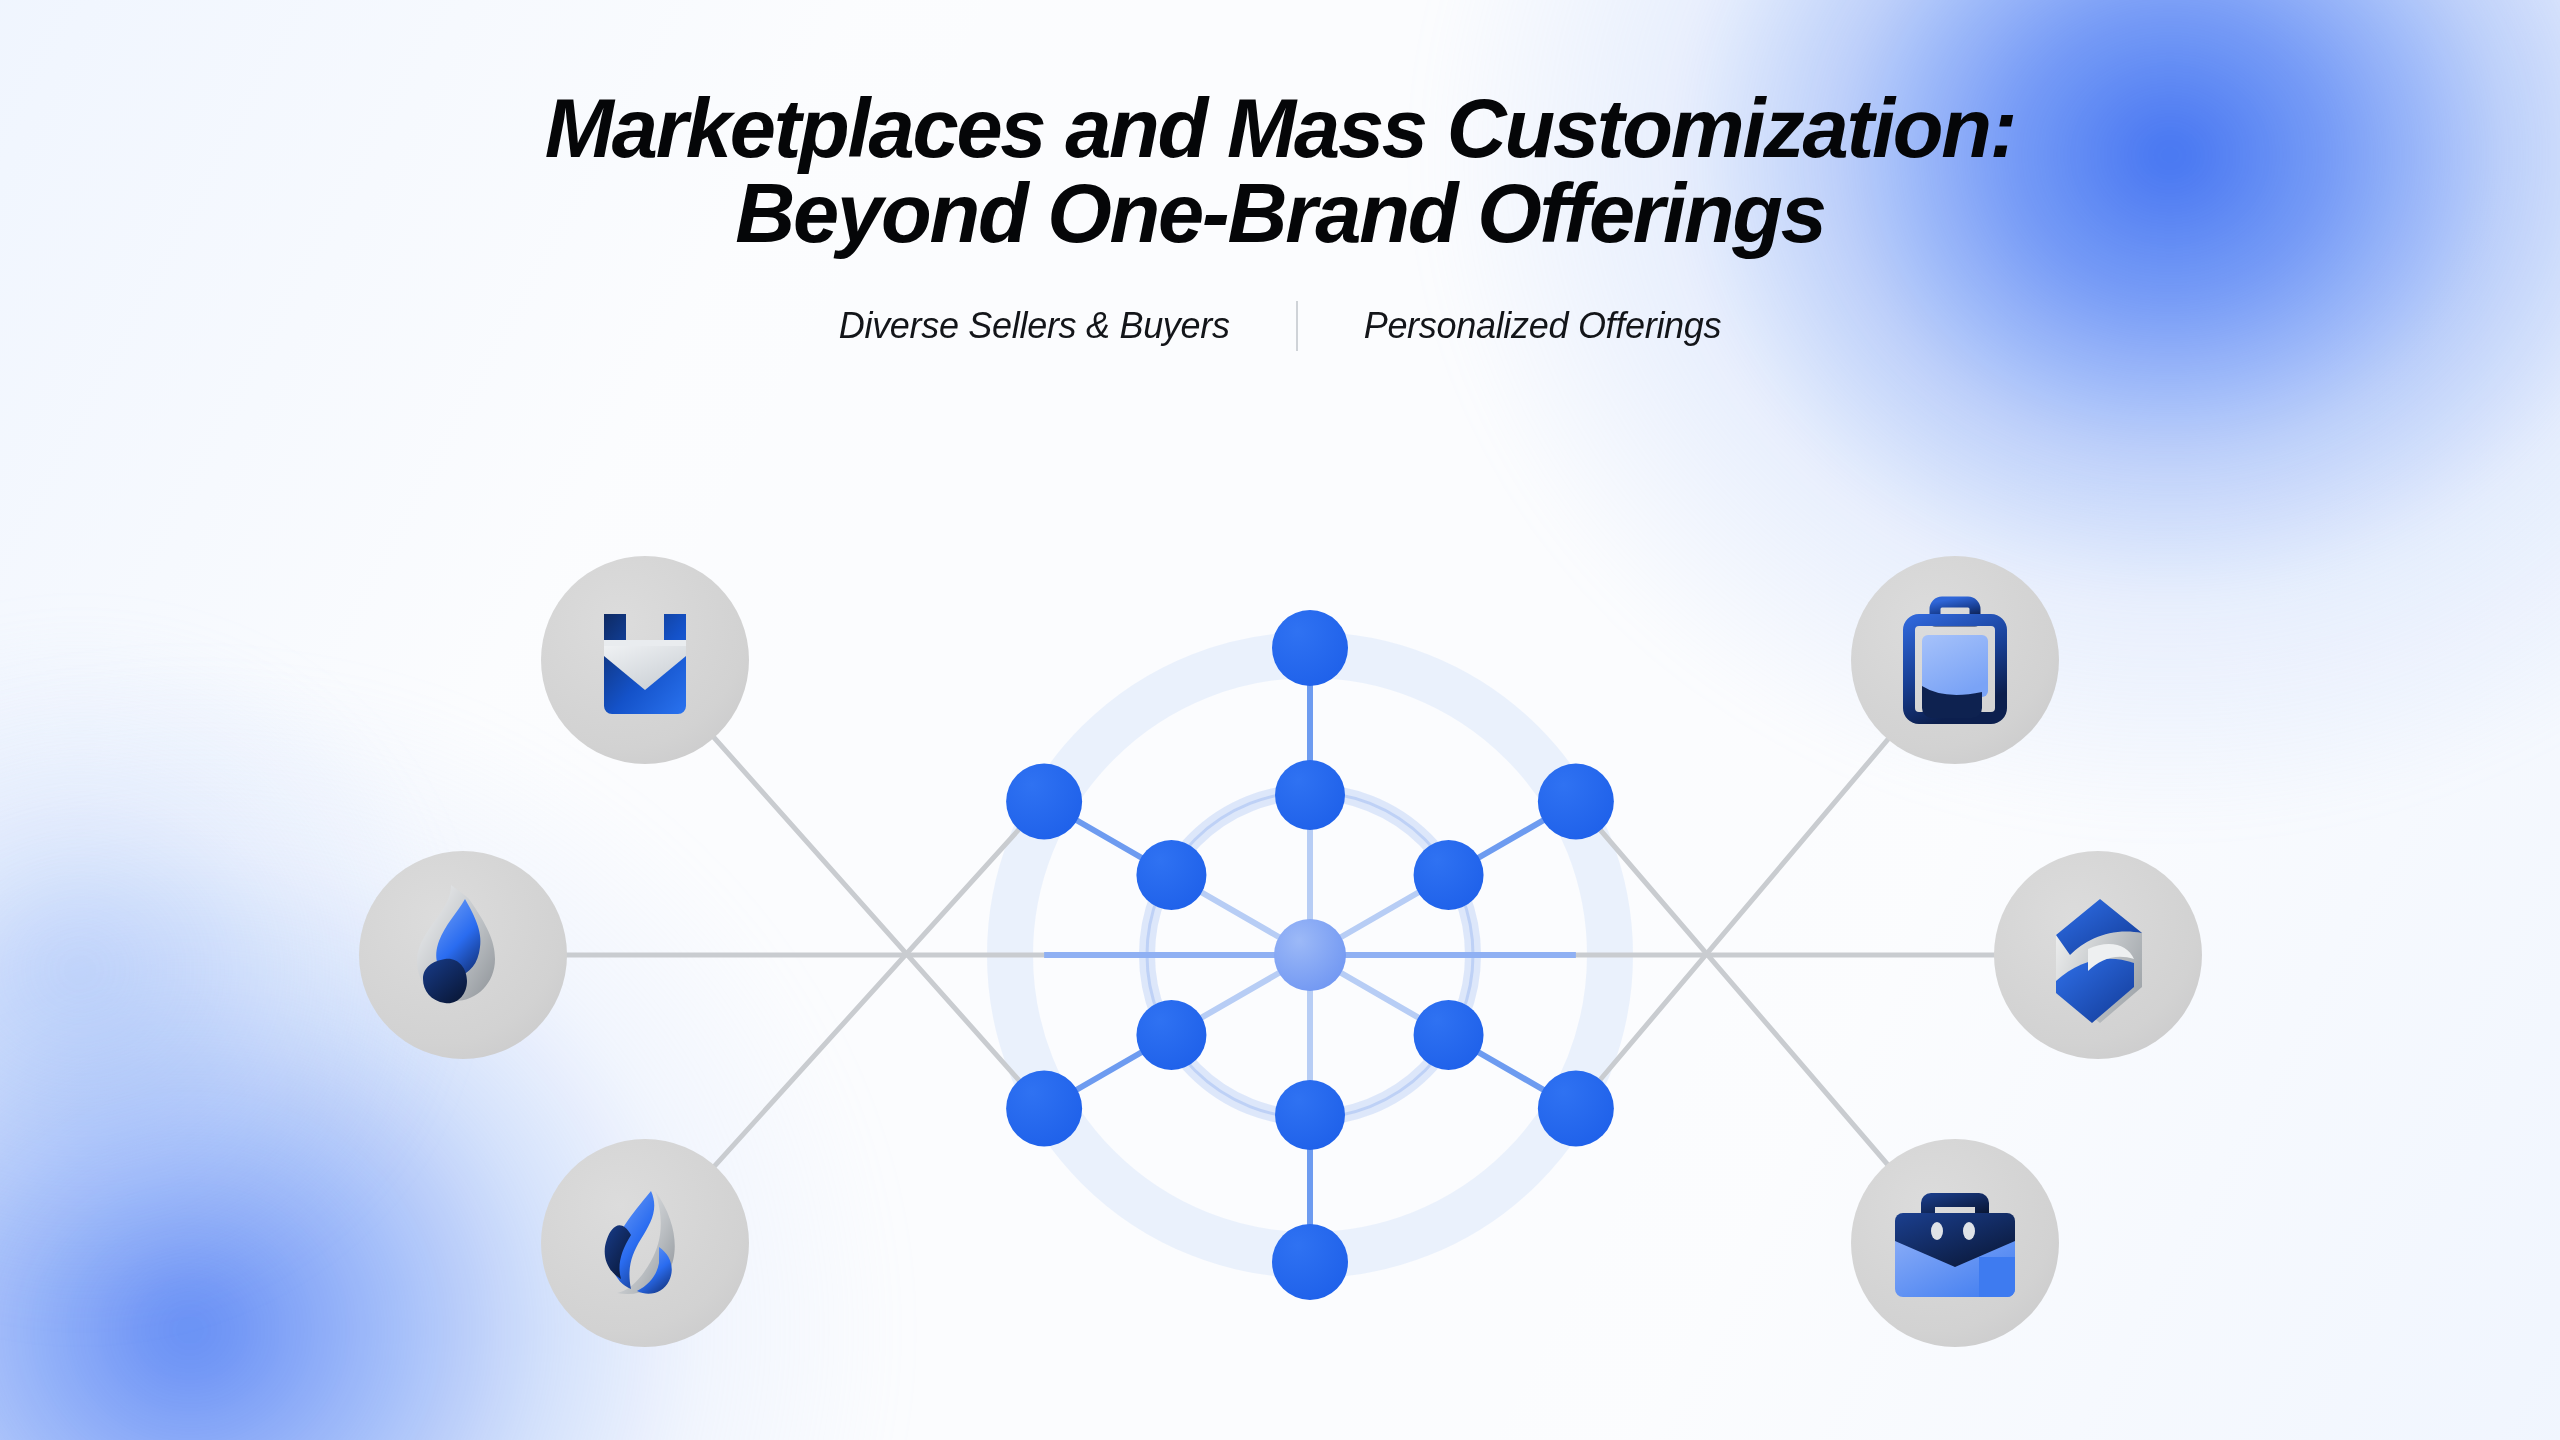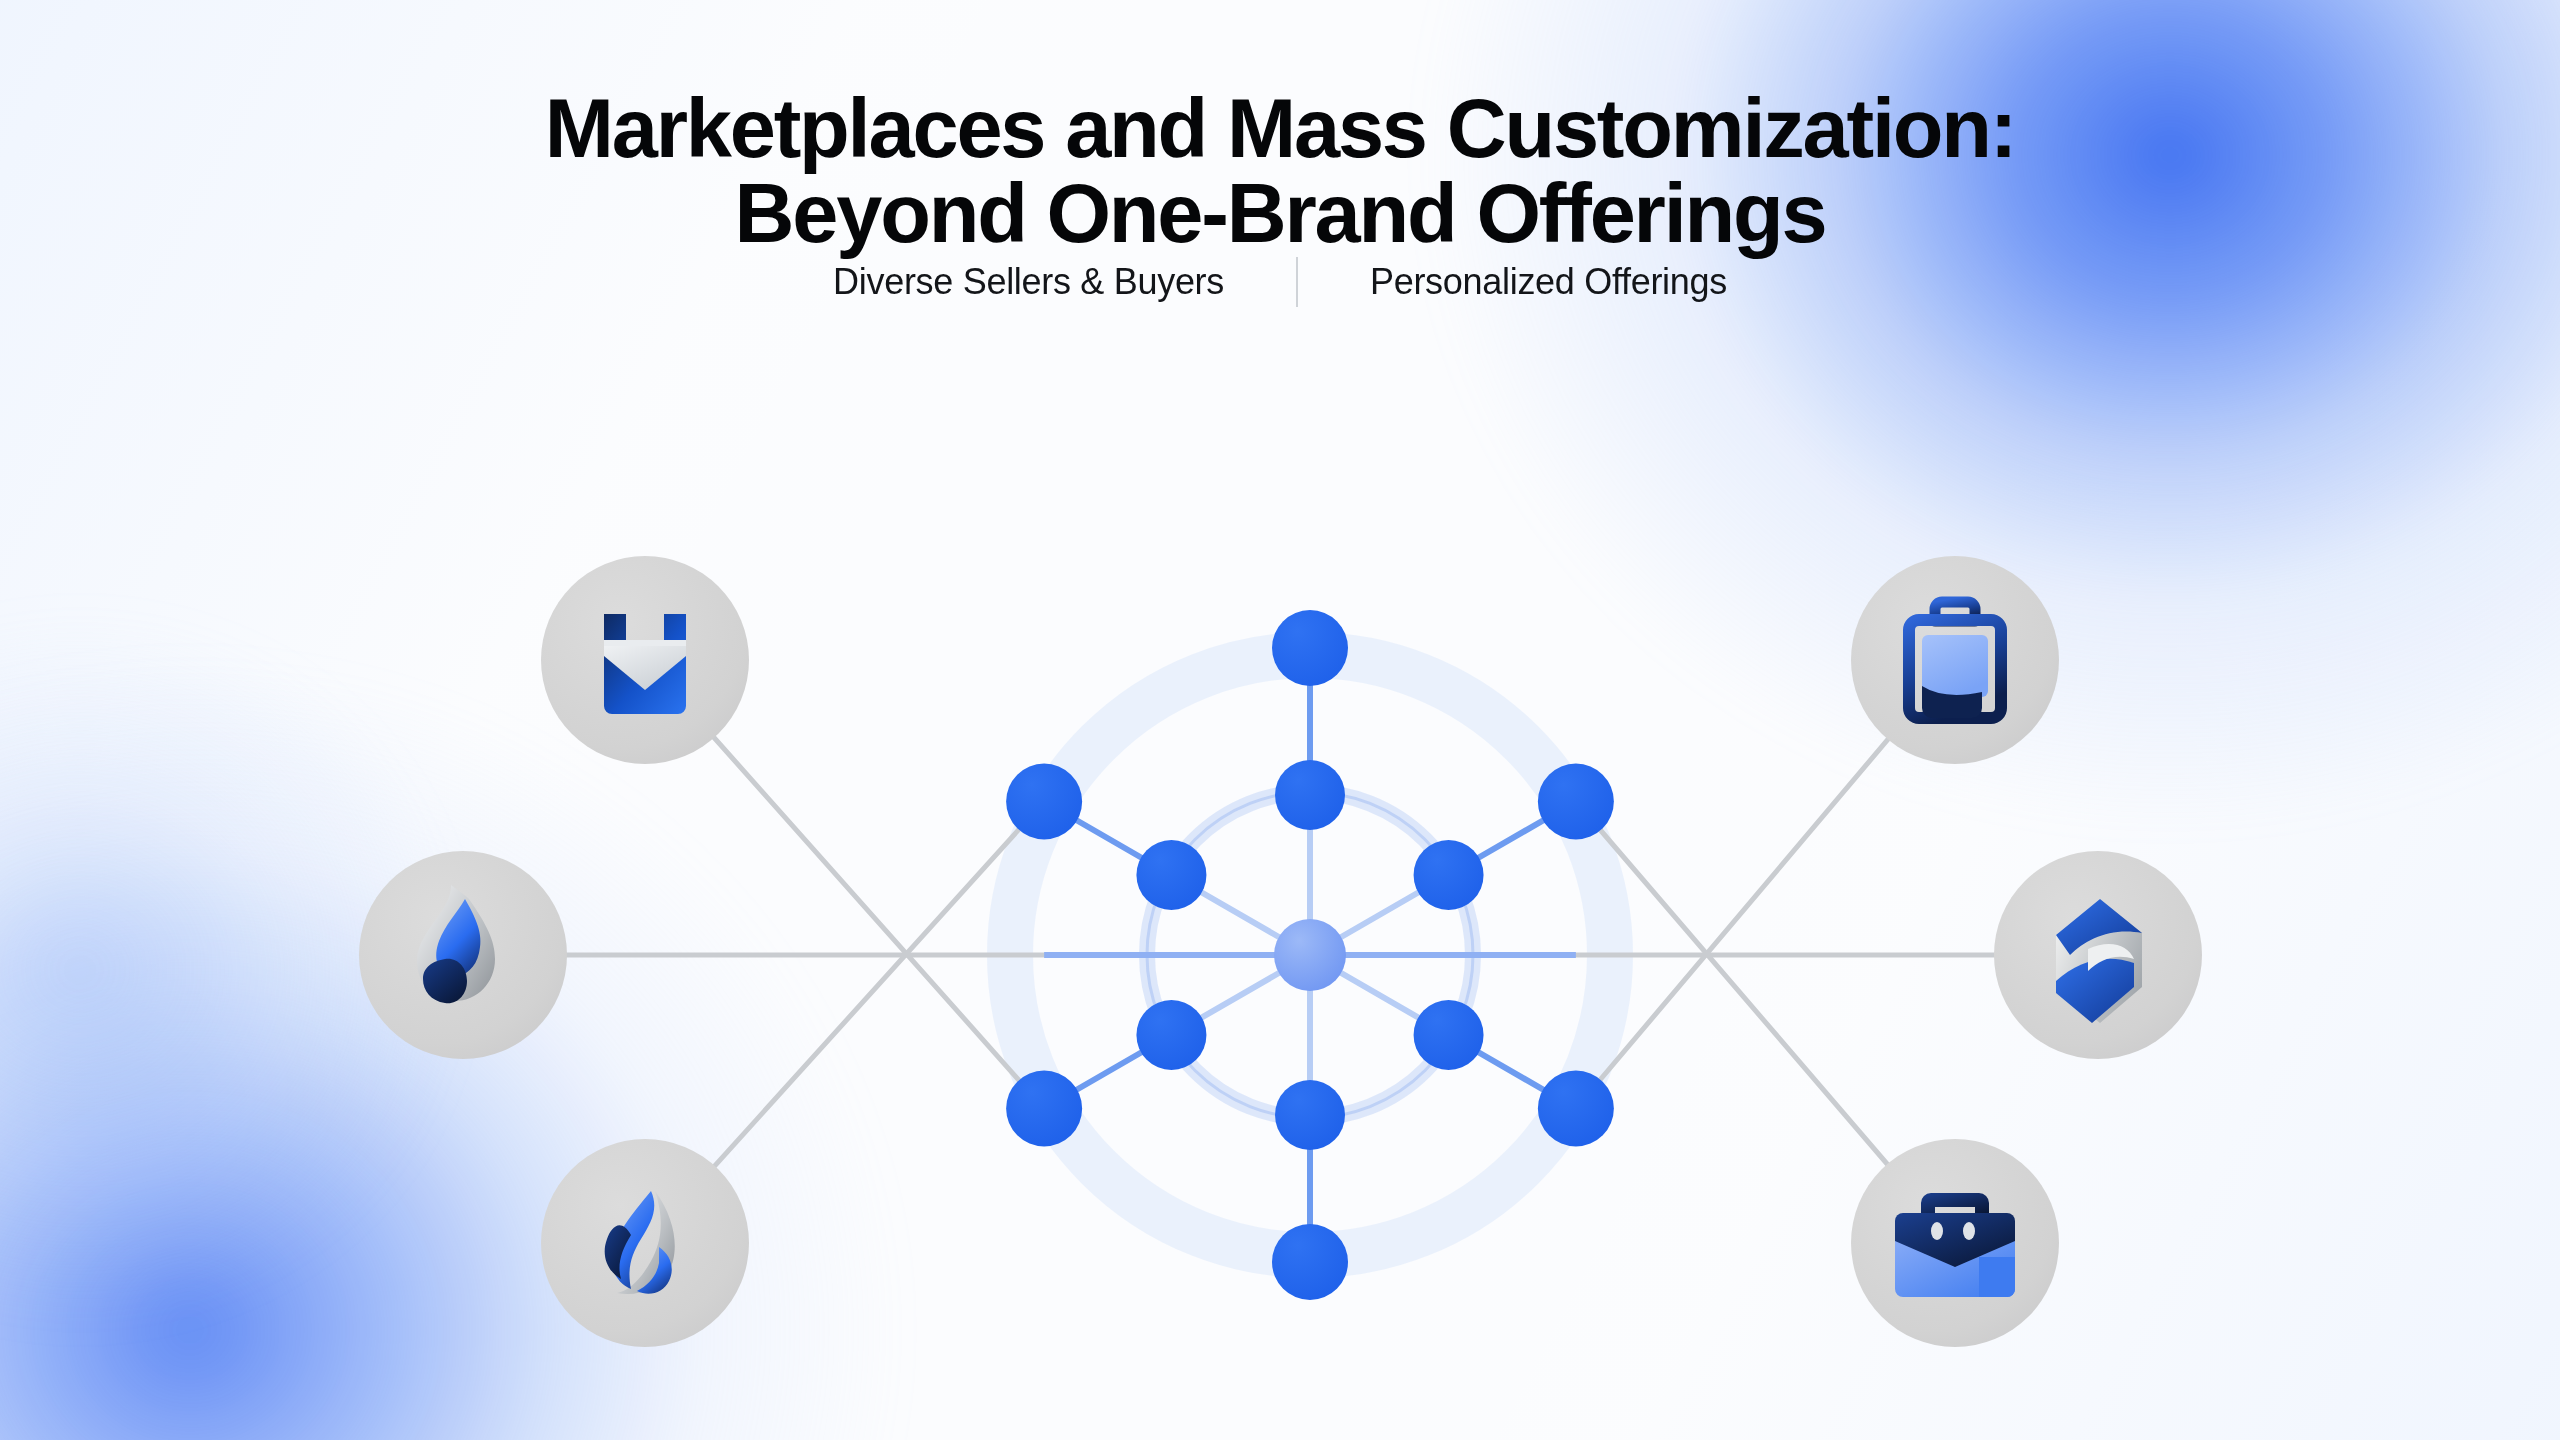--- a/index.html
+++ b/index.html
@@ -45,32 +45,33 @@
     inset:0;
     background:linear-gradient(118deg,
       rgba(236,243,254,0.75) 0%,
       rgba(252,253,255,0.2) 26%,
       rgba(255,255,255,0) 48%,
       rgba(252,253,255,0.2) 72%,
       rgba(233,241,254,0.6) 100%);
   }
 
   
-  .header{position:absolute;left:0;right:0;top:86px;text-align:center;z-index:5;}
+  .header{position:absolute;left:0;right:0;top:86px;text-align:center;z-index:5;font-style:italic;}
   .title-line{
     font-weight:700;
     font-size:83px;
     line-height:1.03;
     letter-spacing:-2.2px;
     color:#050608;
     font-stretch:condensed;
     white-space:nowrap;
   }
   .subtitle-row{
-    display:flex;align-items:center;justify-content:center;gap:18px;
+    margin-top:44px;
+    display:flex;align-items:center;justify-content:center;gap:12px;
   }
   .sub-item{
     font-size:36px;
     color:#131519;
     letter-spacing:-0.3px;
     padding:0 54px;
     white-space:nowrap;
   }
   .sub-divider{
     width:2px;height:50px;background:#cfd3d8;flex:none;

